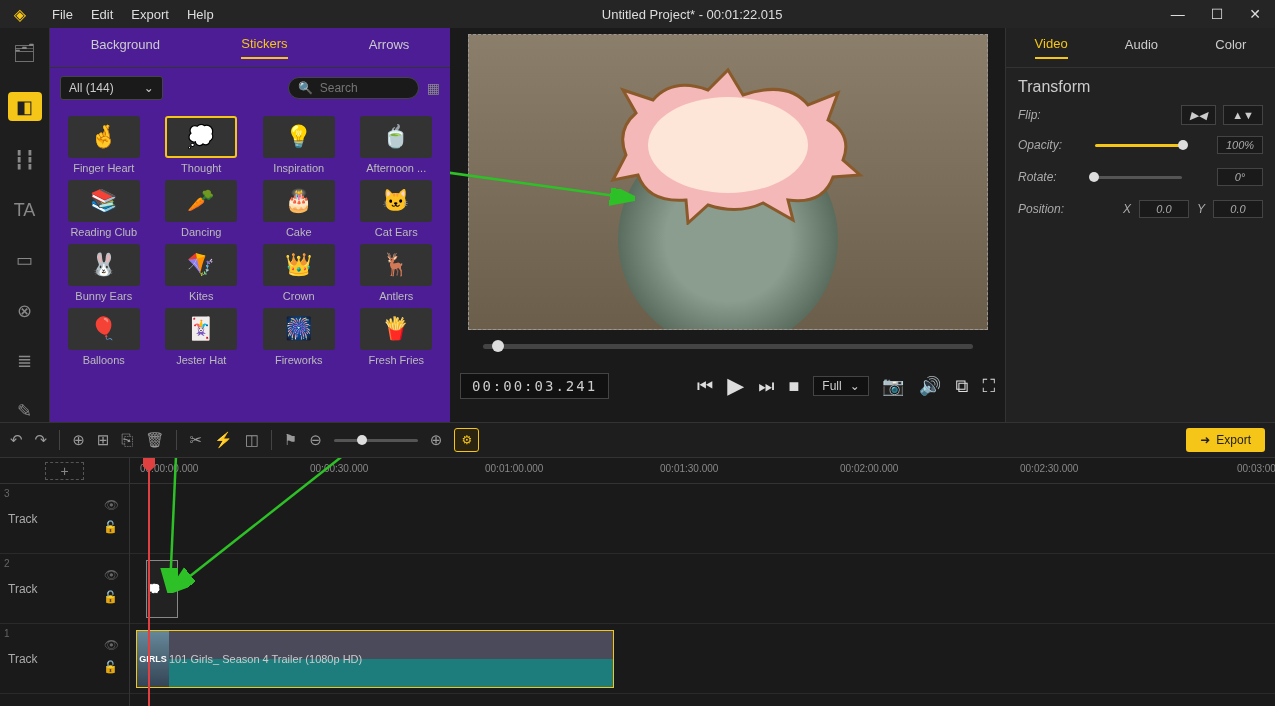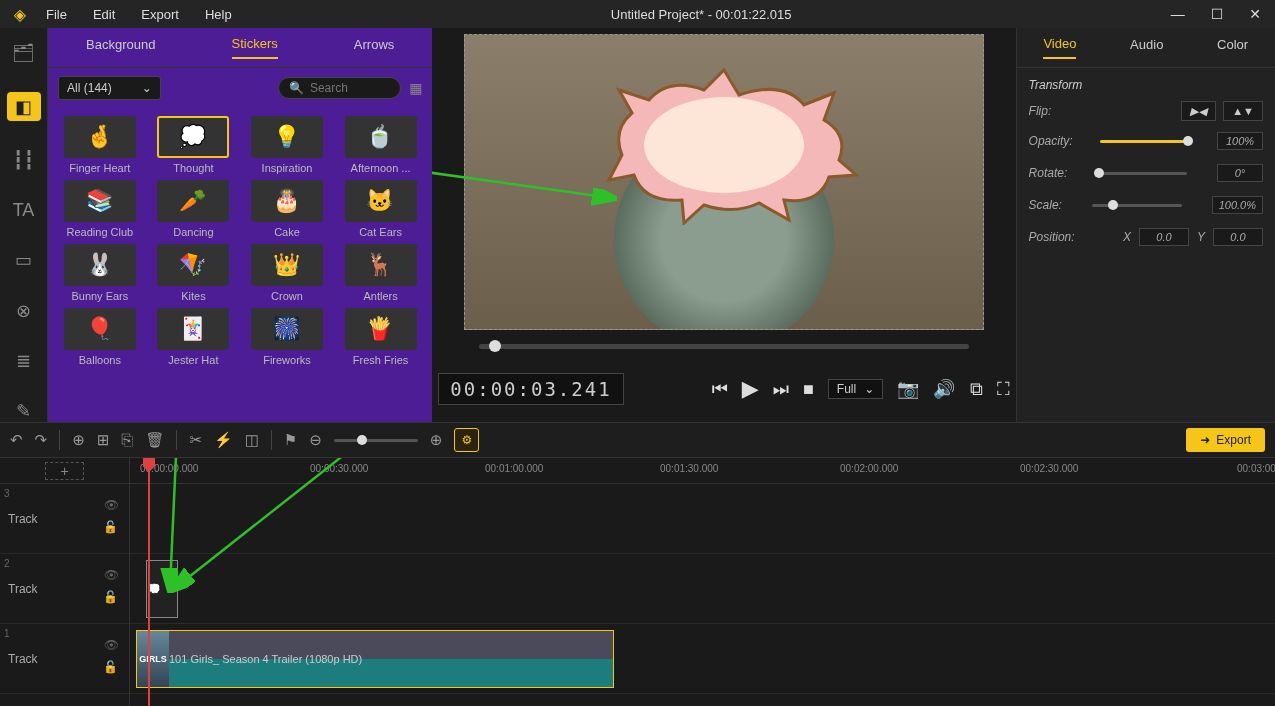--- a/index.html
+++ b/index.html
@@ -1,19 +1,19 @@
 <!DOCTYPE html>
 <html><head>
 <meta charset="utf-8">
 <style>
 * { margin: 0; padding: 0; box-sizing: border-box; font-family: "Segoe UI", Arial, sans-serif; }
 body { background: #1a1a1a; color: #ccc; font-size: 12px; width: 1275px; height: 706px; overflow: hidden; user-select: none; }
 .titlebar { height: 28px; background: #252525; display: flex; align-items: center; }
 .app-logo { width: 40px; height: 28px; display: flex; align-items: center; justify-content: center; color: #f5c518; font-size: 16px; }
-.menu { display: flex; gap: 26px; padding-left: 6px; }
+.menu { display: flex; gap: 18px; padding-left: 6px; margin-left: 6px; }
 .menu span { color: #ddd; font-size: 13px; cursor: pointer; }
 .title-center { flex: 1; text-align: center; color: #ddd; font-size: 13px; }
 .win-ctrls { display: flex; gap: 26px; padding-right: 14px; }
 .win-ctrls span { cursor: pointer; color: #ddd; font-size: 14px; }
 .main { display: flex; height: 394px; }
 .left-rail { width: 50px; background: #1e1e1e; border-right: 1px solid #333; display: flex; flex-direction: column; align-items: center; padding-top: 14px; gap: 28px; }
 .rail-ico { width: 26px; height: 26px; display: flex; align-items: center; justify-content: center; font-size: 18px; color: #888; cursor: pointer; }
 .rail-ico.active { background: #f5c518; color: #222; border-radius: 4px; width: 34px; height: 34px; }
 .assets { width: 400px; background: #4c1d95; display: flex; flex-direction: column; }
 .asset-tabs { display: flex; justify-content: space-around; height: 40px; align-items: center; border-bottom: 1px solid #333; }
@@ -29,29 +29,29 @@
 .sticker .thumb { width: 72px; height: 42px; background: #333; border-radius: 3px; display: flex; align-items: center; justify-content: center; font-size: 22px; margin: 0 auto; }
 .sticker.selected .thumb { border: 2px solid #f5c518; }
 .sticker .lbl { font-size: 11px; color: #bbb; margin-top: 4px; white-space: nowrap; overflow: hidden; text-overflow: ellipsis; }
 .preview-area { flex: 1; background: #1a1a1a; display: flex; flex-direction: column; align-items: center; padding: 6px; position: relative; }
 .preview { width: 520px; height: 296px; background: linear-gradient(#8b7e6a,#6b5e4a); border: 1px dashed #999; position: relative; overflow: hidden; }
 .preview .person { position: absolute; bottom: -20px; left: 50%; transform: translateX(-50%); width: 220px; height: 220px; background: radial-gradient(ellipse at center, #8a9d8e 40%, #5a6d5e 70%); border-radius: 50%; }
 .preview .bubble-shape { position: absolute; top: 20px; left: 50%; transform: translateX(-50%); width: 280px; height: 170px; }
 .play-controls { display: flex; align-items: center; gap: 14px; margin-top: 12px; width: 100%; justify-content: center; }
 .scrub { width: 490px; height: 5px; background: #444; border-radius: 3px; position: relative; margin-bottom: 12px; margin-top: 14px; }
 .scrub .pos { position: absolute; left: 2%; top: -4px; width: 12px; height: 12px; background: #ddd; border-radius: 50%; }
-.tc-box { background: #111; border: 1px solid #444; padding: 4px 11px; font-family: monospace; font-size: 19px; letter-spacing: 2px; }
+.tc-box { background: #111; border: 1px solid #444; padding: 4px 11px; font-family: monospace; font-size: 14px; letter-spacing: 2px; }
 .pctl { font-size: 18px; color: #ddd; cursor: pointer; }
 .full-dd { background: #111; border: 1px solid #444; padding: 2px 8px; font-size: 12px; display: flex; gap: 8px; align-items: center; cursor: pointer; }
 .props { width: 270px; background: #222; border-left: 1px solid #333; }
 .prop-tabs { display: flex; justify-content: space-around; height: 40px; align-items: center; border-bottom: 1px solid #333; }
 .prop-tab { color: #ccc; font-size: 13px; cursor: pointer; padding-bottom: 6px; }
 .prop-tab.active { color: #f5c518; border-bottom: 2px solid #f5c518; }
 .prop-section { padding: 10px 12px; }
-.prop-hdr { font-size: 12px; color: #ccc; margin-bottom: 12px; font-style: italic; }
+.prop-hdr { font-size: 16px; color: #ccc; margin-bottom: 12px; }
 .prop-row { display: flex; align-items: center; justify-content: space-between; margin-bottom: 14px; font-size: 12px; color: #aaa; font-style: italic; }
 .flip-btn { background: #1a1a1a; border: 1px solid #444; padding: 3px 8px; cursor: pointer; color: #ccc; font-size: 11px; margin-left: 4px; }
 .slider { width: 90px; height: 3px; background: #555; position: relative; border-radius: 2px; }
 .slider.yel { background: #f5c518; }
 .slider .knob { position: absolute; right: -3px; top: -4px; width: 10px; height: 10px; background: #ddd; border-radius: 50%; }
 .slider .knob.left { left: -3px; right: auto; }
 .slider .knob.q { left: 18%; right: auto; }
 .valbox { background: #1a1a1a; border: 1px solid #444; padding: 2px 6px; min-width: 46px; text-align: center; font-size: 11px; }
 .pos-inputs { display: flex; gap: 8px; align-items: center; }
 .pos-inputs .valbox { width: 50px; }
@@ -259,27 +259,20 @@
         <div class="valbox">100%</div>
       </div>
       <div class="prop-row">
         <span>Rotate:</span>
         <div class="slider">
             <div class="knob left"></div>
           </div>
         <div class="valbox">0°</div>
       </div>
       <div class="prop-row">
-        <span>Scale:</span>
-        <div class="slider">
-            <div class="knob q"></div>
-          </div>
-        <div class="valbox">100.0%</div>
-      </div>
-      <div class="prop-row">
         <span>Position:</span>
         <div class="pos-inputs">
           <span>X</span>
           <div class="valbox">0.0</div>
           <span>Y</span>
           <div class="valbox">0.0</div>
         </div>
       </div>
     </div>
   </div>

